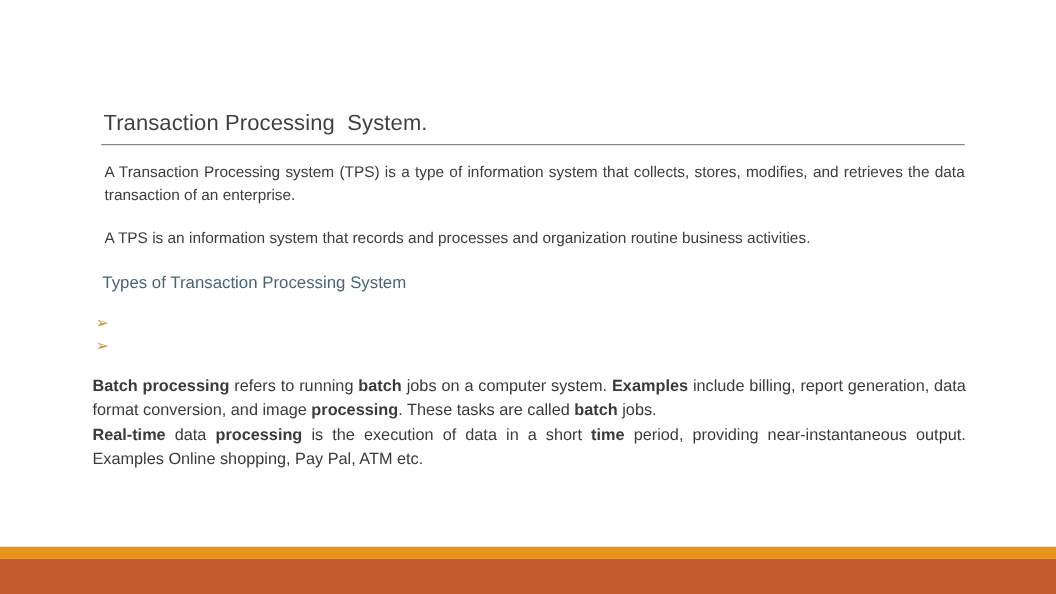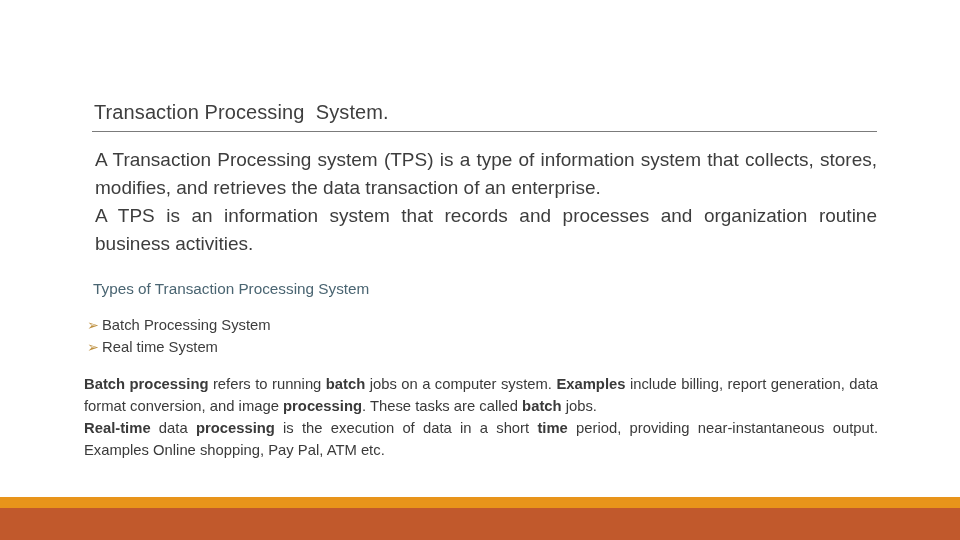--- a/index.html
+++ b/index.html
@@ -38,30 +38,30 @@
     padding-left: 2px;
   }
   .title-rule {
     margin-top: 6px;
     border-bottom: 1.3px solid #7b7b7b;
     width: 785px;
   }
 
   
   .para {
-    font-size: 19px;
+    font-size: 14px;
     color: #3d3d3d;
     line-height: 1.47;
     text-align: justify;
     text-justify: inter-word;
     margin-left: 3px;
     margin-right: 1px;
   }
   .para-1 { margin-top: 14px; }
-  .para-2 { }
+  .para-2 { margin-top: 19px; }
 
   
   .subheading {
     margin-top: 20px;
     margin-left: 1px;
     font-size: 15.3px;
     color: #4a6572;
     line-height: 1.4;
   }
 
@@ -129,25 +129,23 @@
 
     <div class="para para-1">A Transaction Processing system (TPS) is a type of information system that collects, stores, modifies, and retrieves the data transaction of an enterprise.</div>
 
     <div class="para para-2">A TPS is an information system that records and processes and organization routine business activities.</div>
 
     <div class="subheading">Types of Transaction Processing System</div>
 
     <div class="bullets">
       <div class="bullet-row">
         <span class="bullet-glyph">➢</span>
-        <span>Batch Processing System</span>
       </div>
       <div class="bullet-row">
         <span class="bullet-glyph">➢</span>
-        <span>Real time System</span>
       </div>
     </div>
 
     <div class="closing">
       <b>Batch processing</b><span> refers to running </span><b>batch</b><span> jobs on a computer system. </span><b>Examples</b><span> include billing, report generation, data format conversion, and image </span><b>processing</b><span>. These tasks are called </span><b>batch</b><span> jobs.</span><br><b>Real-time</b><span> data </span><b>processing</b><span> is the execution of data in a short </span><b>time</b><span> period, providing near-instantaneous output. Examples Online shopping, Pay Pal, ATM etc.</span>
     </div>
 
   </div>
 
   <div class="footer-stripe"></div>

